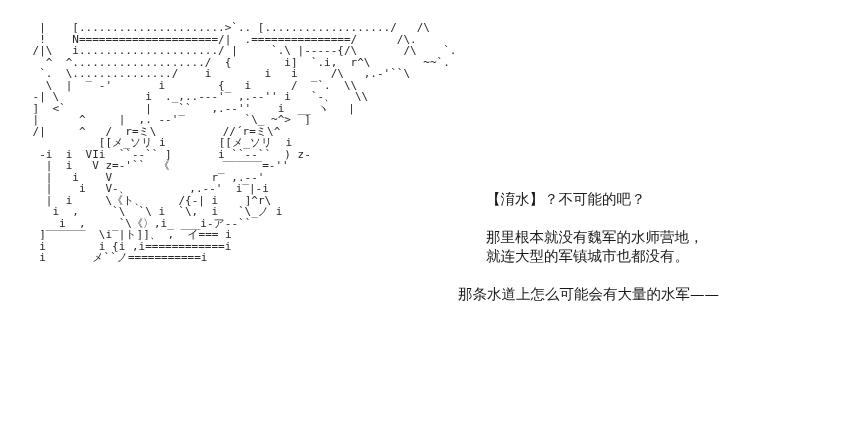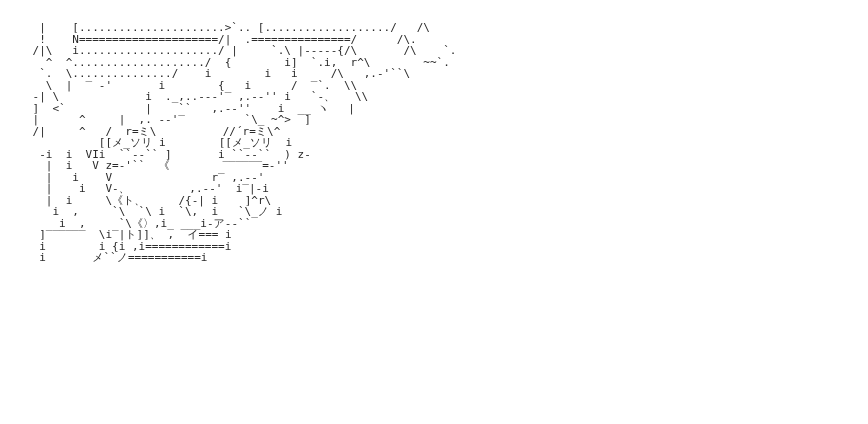--- a/index.html
+++ b/index.html
@@ -80,14 +80,28 @@
    |  i   V z=-'``  《        ‾‾‾‾‾‾=-''
    |   i    V               r‾ ,.-‐'
    |    i   V-、         ,.-‐'  i‾|-i
    |  i     \《ト、     /{-| i    ]^r\
     i  ,     `\  `\ i  `\,  i   `\_ノ i
      i  ,     `\《〉,i_ ___i-ア--``
   ]‾‾‾‾‾‾  \i‾|ト]]、 ,  イ=== i
   i        i {i ,i============i
   i       メ``ノ===========i</pre>
 
+  <div id="dialogue" style="color: rgb(26, 26, 26);">
+      <div class="d-block d-indent-q">
+        <div class="d-line">【淯水】？不可能的吧？</div>
+      </div>
+      <div class="d-gap-lg"></div>
+      <div class="d-block d-indent-q">
+        <div class="d-line">那里根本就没有魏军的水师营地，</div>
+        <div class="d-line">就连大型的军镇城市也都没有。</div>
+      </div>
+      <div class="d-gap-lg"></div>
+      <div class="d-block d-indent-neg">
+        <div class="d-line">那条水道上怎么可能会有大量的水军——</div>
+      </div>
+    </div>
 
 </div>
 
 </body></html>

